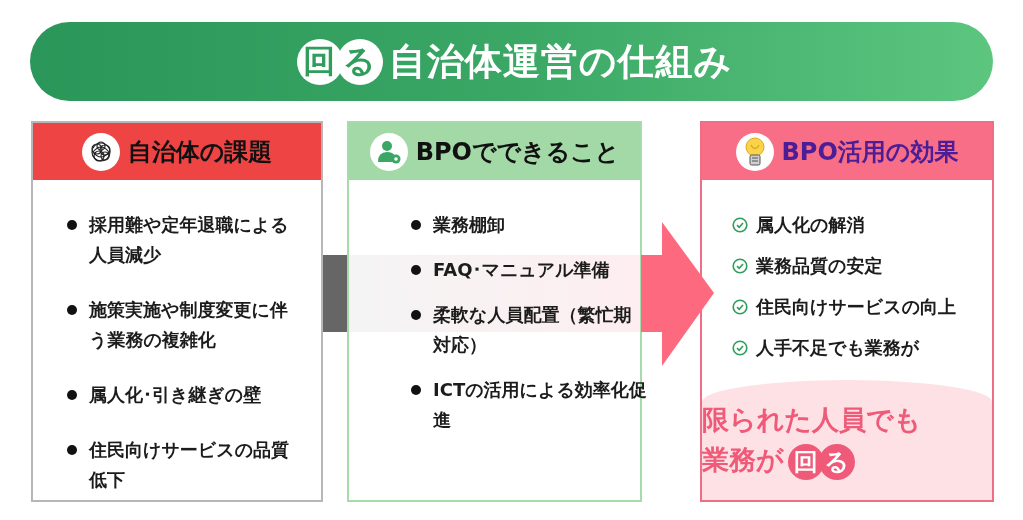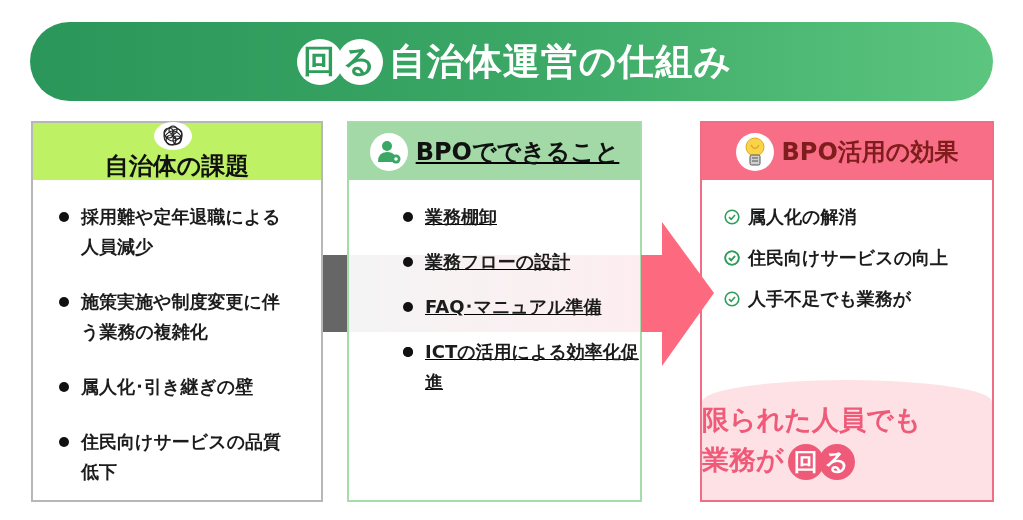--- a/index.html
+++ b/index.html
@@ -31,27 +31,27 @@
   }
   .box .head {
     height:57px; display:flex; align-items:center; justify-content:center;
     font-weight:bold; font-size:24px;
   }
   .head .ic {
     width:38px; height:38px; border-radius:50%; background:#fff;
     display:inline-flex; align-items:center; justify-content:center; margin-right:8px;
   }
   .box1 { left:31px; width:292px; border:2px solid #b7b7b7; }
-  .box1 .head { background:#bef264; color:#111;flex-direction:column; }
-  .box2 { left:347px; width:295px; border:2px solid #a6dbaa;text-decoration:underline; }
+  .box1 .head { background:#ef4444; color:#111; }
+  .box2 { left:347px; width:295px; border:2px solid #a6dbaa; }
   .box2 .head { background:#a3d9a7; color:#111; }
   .box3 { left:700px; width:294px; border:2px solid #f06d85; overflow:hidden; }
-  .box3 .head { background:#f86e86; color:#7f1d1d; }
+  .box3 .head { background:#f86e86; color:#4c1d95; }
 
-  ul.list { list-style:none; margin:0; padding:0; }
+  ul.list { list-style:none; margin:8px; padding:0; }
   .list li {
     position:relative; font-size:18px; font-weight:bold; color:#1c1c1c; line-height:30px;
   }
   .box1 .list { padding:22px 0 0 48px; }
   .box1 .list li { margin-bottom:25px; padding-left:0; width:215px; }
   .box2 .list { padding:22px 0 0 76px; }
   .box2 .list li { margin-bottom:15px; width:215px; }
   .bullet {
     position:absolute; left:-22px; top:10px; width:10px; height:10px; border-radius:50%; background:#111;
   }
@@ -126,23 +126,22 @@
         <circle cx="12" cy="8" r="5" fill="#3aa765"></circle>
         <path d="M3 24 Q3 14 12 14 Q18 14 20 18 L20 24 Z" fill="#3aa765"></path>
         <circle cx="21" cy="21" r="4.5" fill="#3aa765"></circle>
         <circle cx="21" cy="21" r="1.8" fill="#fff"></circle>
       </svg>
     </span>
     <span>BPOでできること</span>
   </div>
   <ul class="list">
     <li><span class="bullet"></span><span>業務棚卸</span></li>
-    <li><span class="bullet"></span><span>業務フローの設計</span></li>
     <li><span class="bullet"></span><span>FAQ･マニュアル準備</span></li>
-    <li><span class="bullet"></span></li>
+    <li><span class="bullet"></span><span>柔軟な人員配置（繁忙期対応）</span></li>
     <li><span class="bullet"></span><span>ICTの活用による効率化促進</span></li>
   </ul>
 </div>
 
 <div class="box box3">
   <div class="head">
     <span class="ic">
       <svg width="28" height="32" viewBox="0 0 28 32">
         <circle cx="14" cy="11" r="9" fill="#f9d349" stroke="#e0a820" stroke-width="1"></circle>
         <path d="M10 9 Q14 16 18 9" stroke="#e0a820" stroke-width="1.4" fill="none"></path>
@@ -154,21 +153,21 @@
     <span>BPO活用の効果</span>
   </div>
   <ul class="list">
     <li><svg class="check" viewBox="0 0 16 16">
           <circle cx="8" cy="8" r="6.8" fill="none" stroke="#2f9d5c" stroke-width="1.6"></circle>
           <path d="M5 8.2 L7.2 10.3 L11 6" fill="none" stroke="#2f9d5c" stroke-width="1.6"></path>
         </svg><span>属人化の解消</span></li>
     <li><svg class="check" viewBox="0 0 16 16">
           <circle cx="8" cy="8" r="6.8" fill="none" stroke="#2f9d5c" stroke-width="1.6"></circle>
           <path d="M5 8.2 L7.2 10.3 L11 6" fill="none" stroke="#2f9d5c" stroke-width="1.6"></path>
-        </svg></li>
+        </svg><span>業務品質の安定</span></li>
     <li><svg class="check" viewBox="0 0 16 16">
           <circle cx="8" cy="8" r="6.8" fill="none" stroke="#2f9d5c" stroke-width="1.6"></circle>
           <path d="M5 8.2 L7.2 10.3 L11 6" fill="none" stroke="#2f9d5c" stroke-width="1.6"></path>
         </svg><span>住民向けサービスの向上</span></li>
     <li><svg class="check" viewBox="0 0 16 16">
           <circle cx="8" cy="8" r="6.8" fill="none" stroke="#2f9d5c" stroke-width="1.6"></circle>
           <path d="M5 8.2 L7.2 10.3 L11 6" fill="none" stroke="#2f9d5c" stroke-width="1.6"></path>
         </svg><span>人手不足でも業務が</span></li>
   </ul>
   <div class="result">

